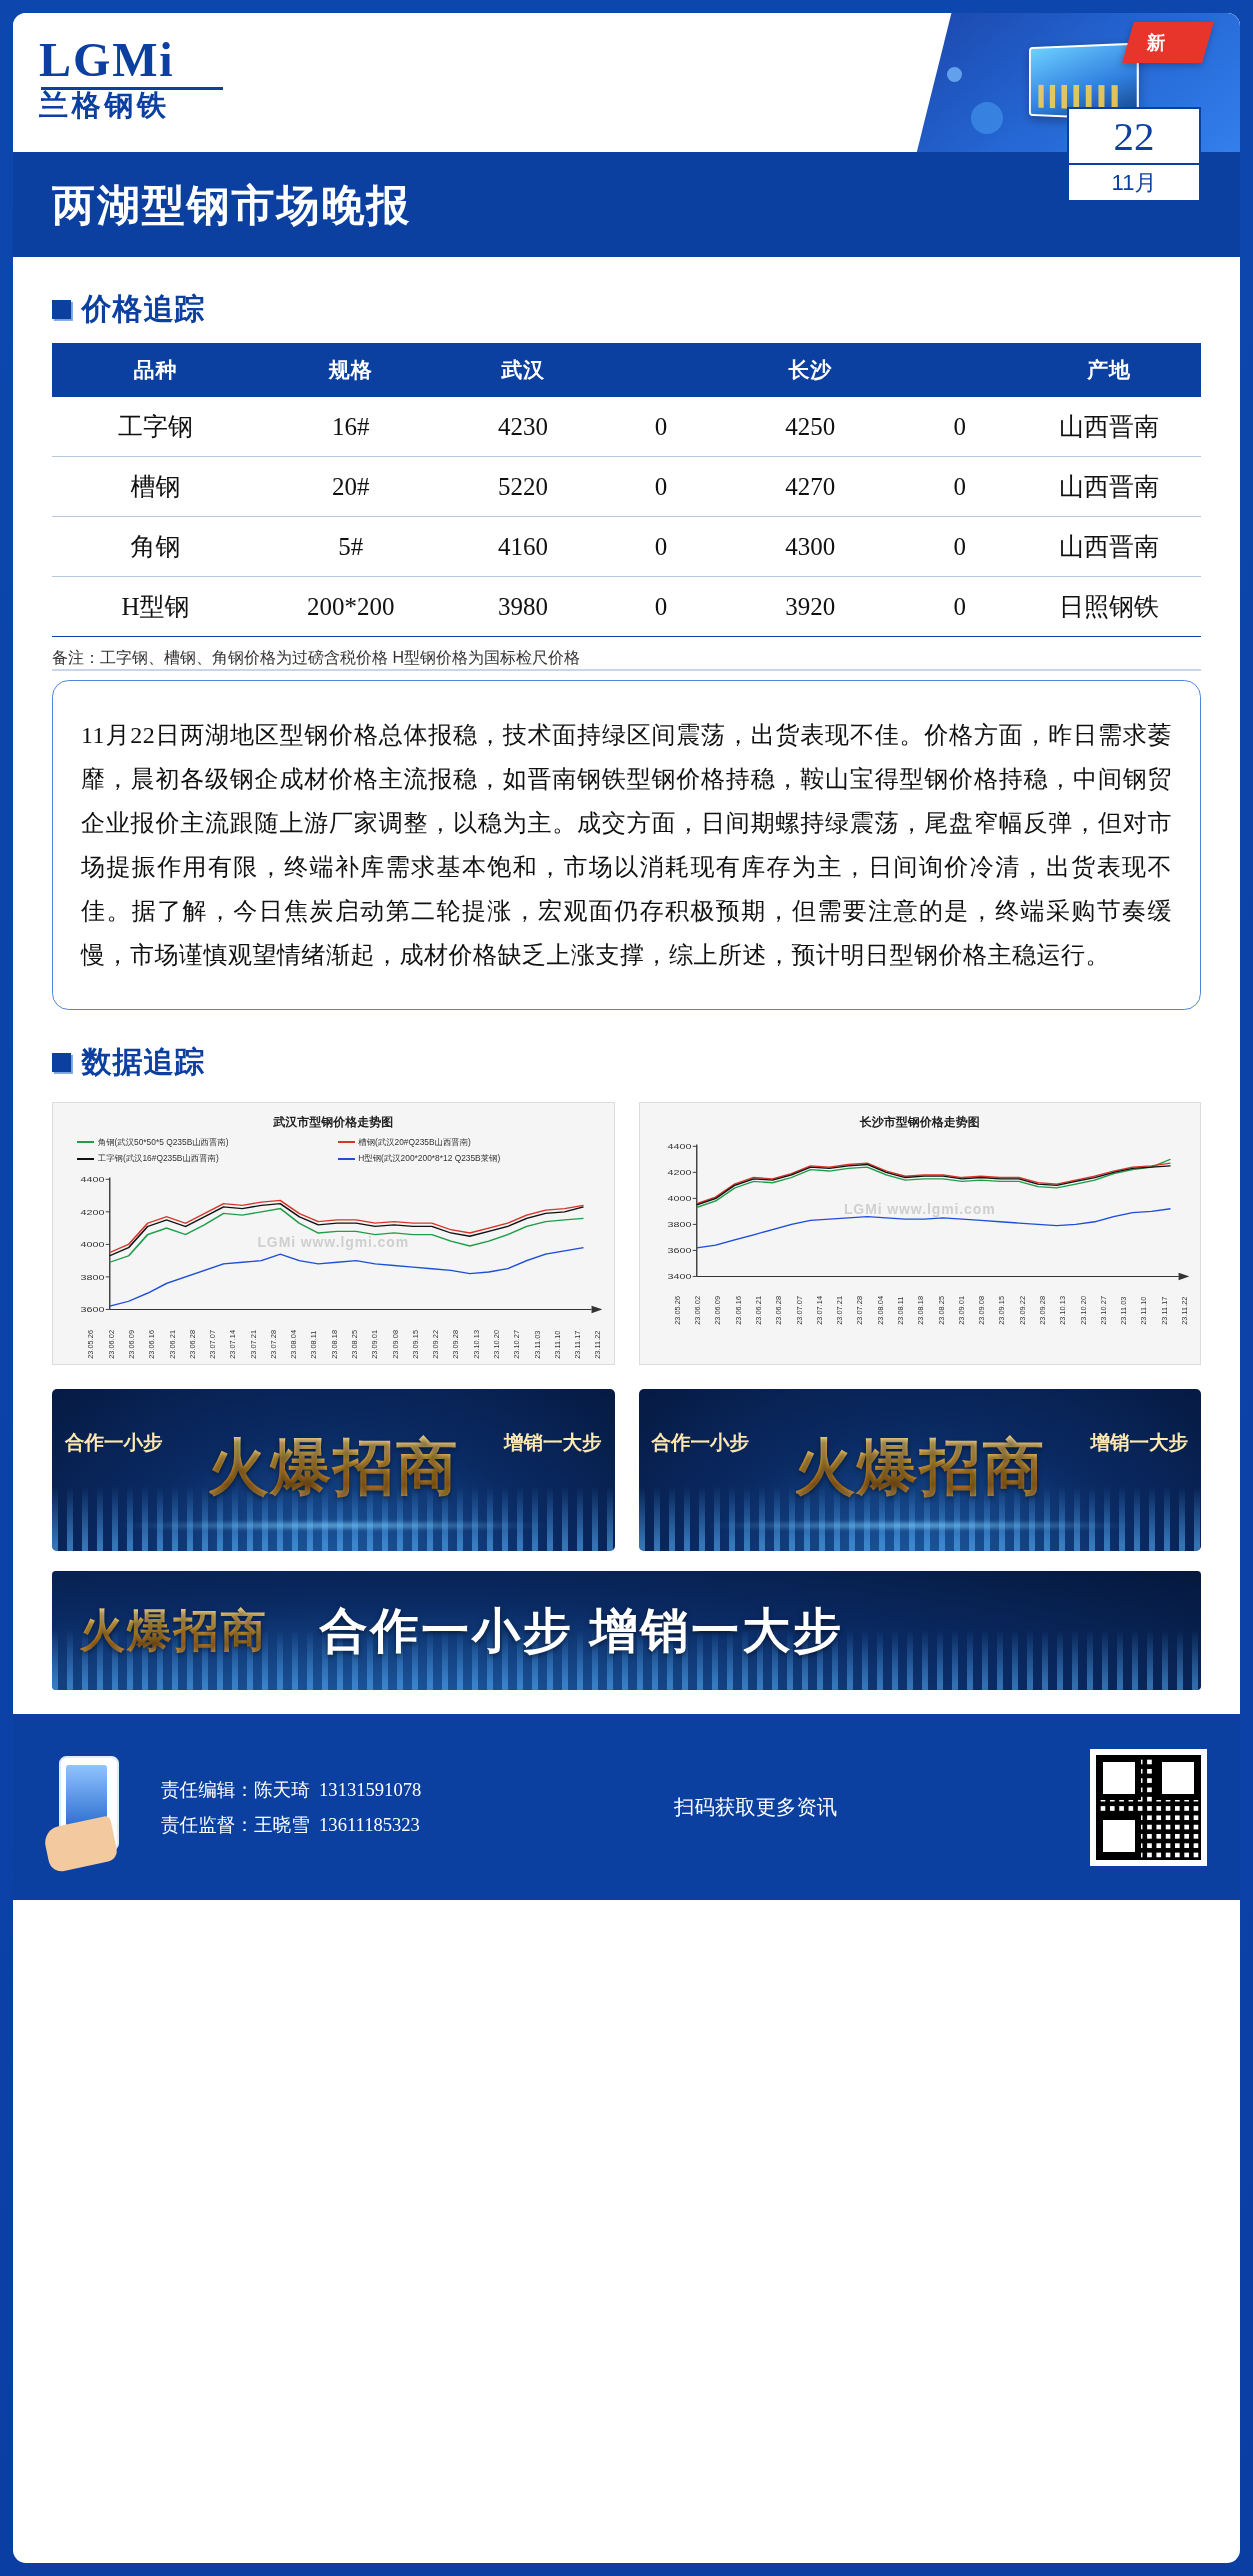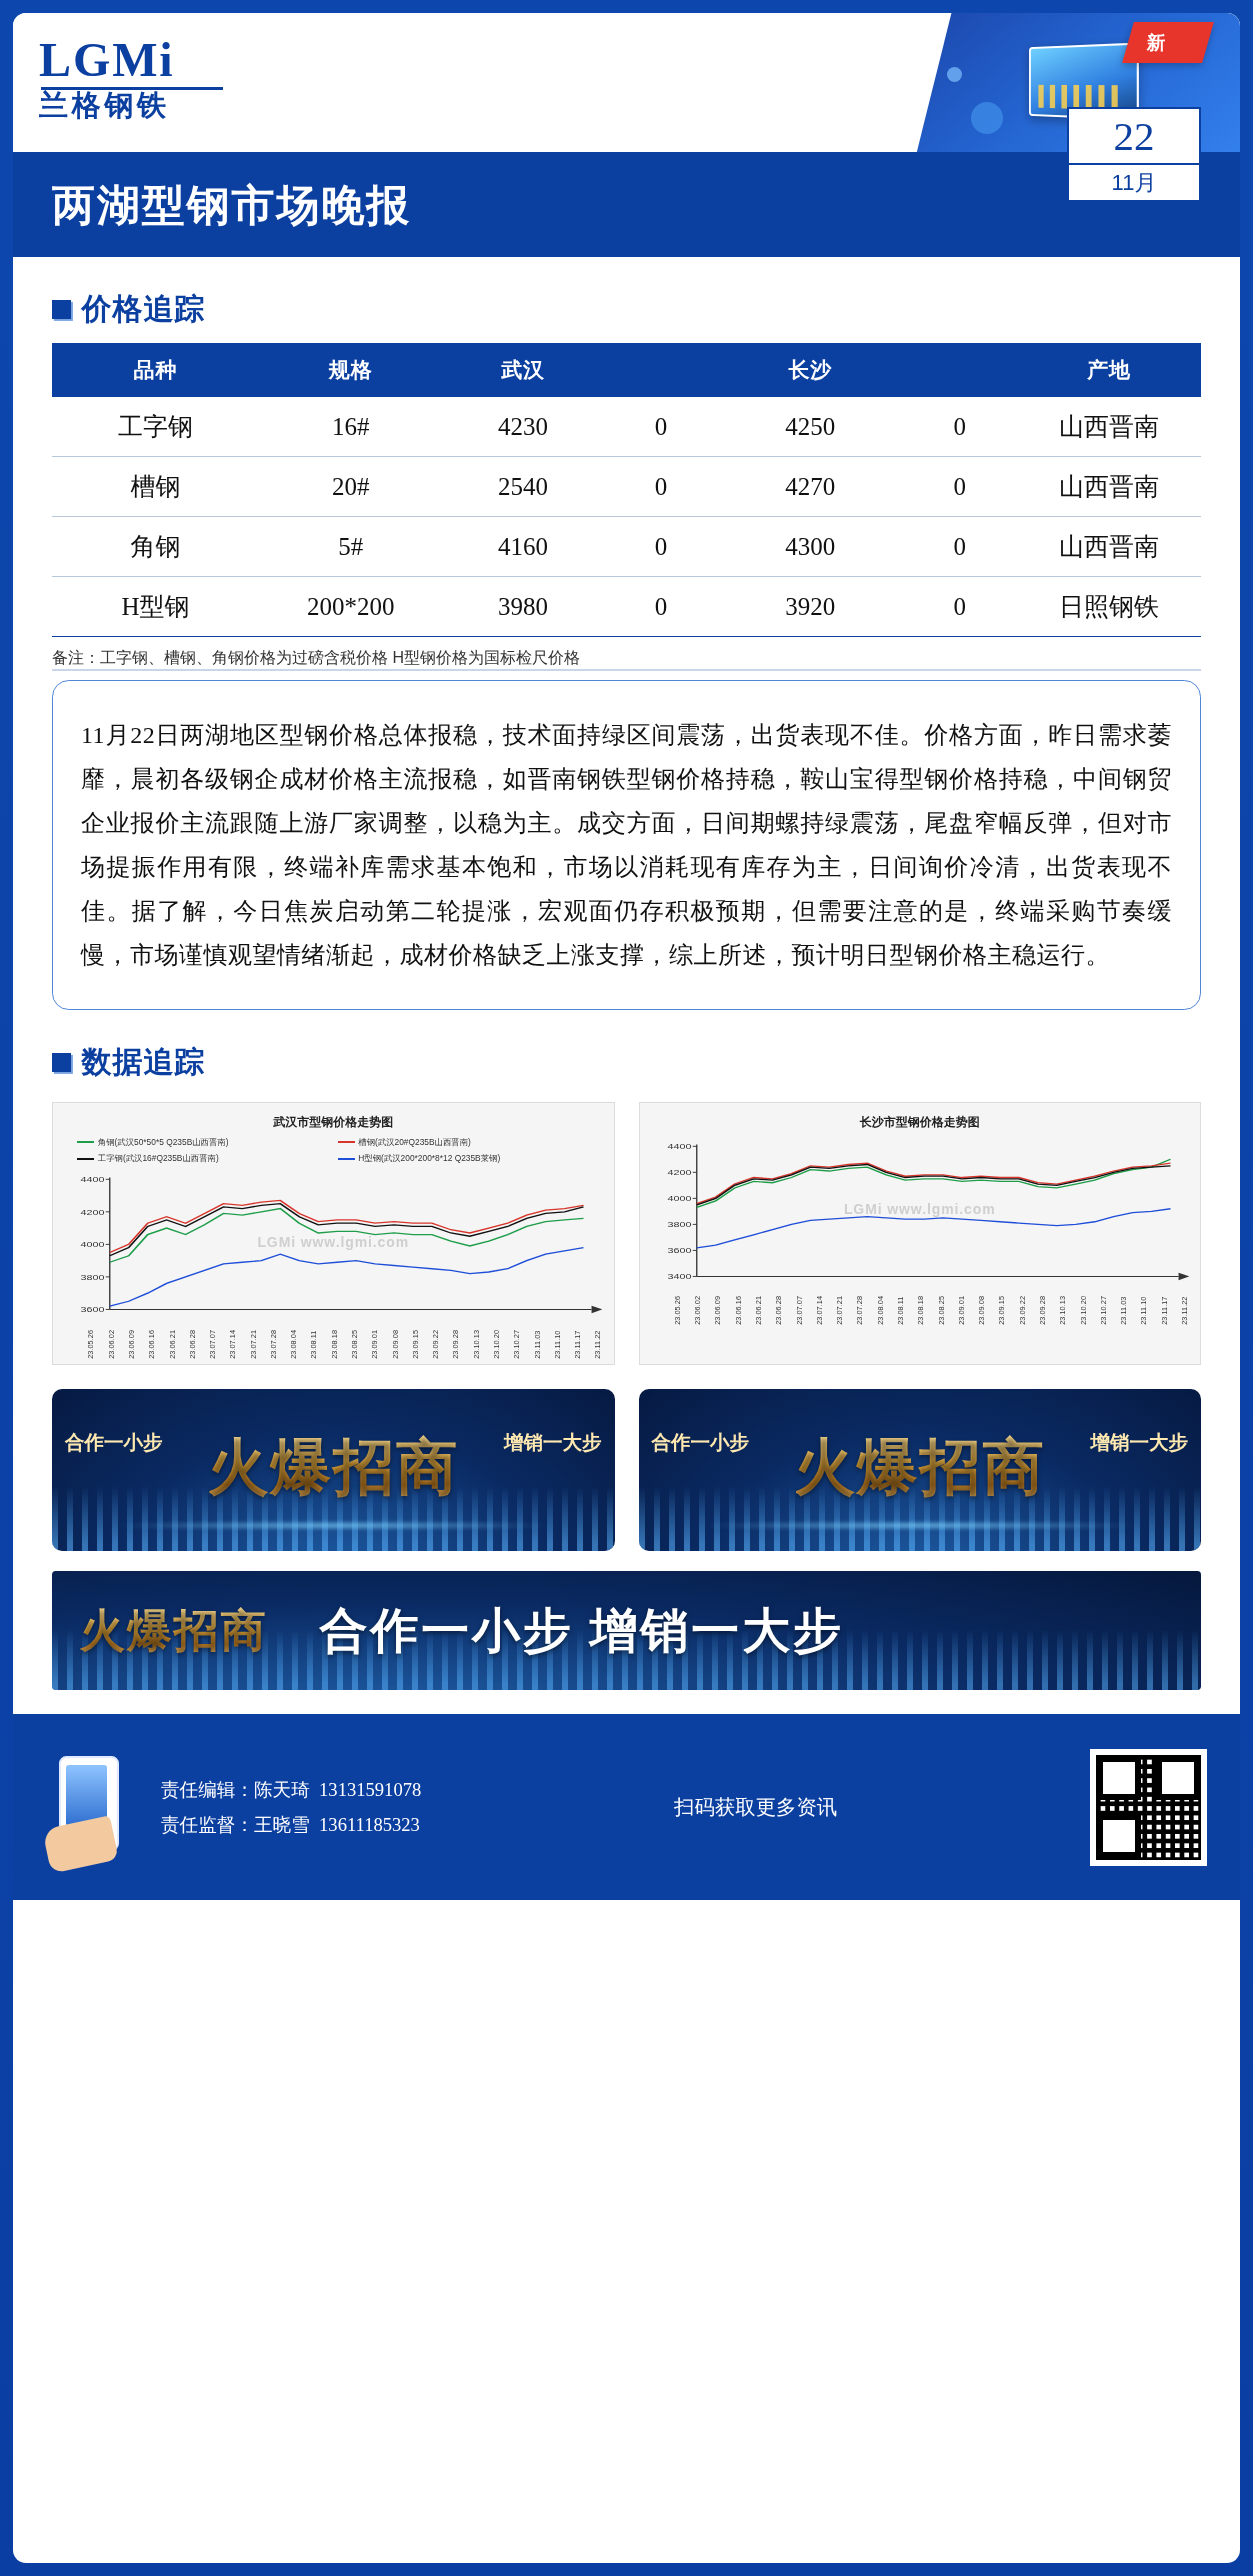--- a/index.html
+++ b/index.html
@@ -192,21 +192,21 @@
   .xlabels span{
     font-size:7.4px;color:#333;writing-mode:vertical-rl;transform:rotate(180deg);
     white-space:nowrap;
   }
 
   
   .ads{
     display:flex;gap:24px;margin:24px 39px 0 39px;
   }
   .ad{
-    flex:1;height:162px;border-radius:10px;position:relative;overflow:hidden;
+    flex:1;height:162px;border-radius:5px;position:relative;overflow:hidden;
     background:radial-gradient(ellipse at 50% 120%,#1f5fa8 0%,#0a2a63 55%,#061a42 100%);
   }
   .ad .bars{
     position:absolute;left:0;right:0;bottom:0;height:65px;
     background:
       repeating-linear-gradient(90deg,
         rgba(90,180,255,.55) 0 5.6px, transparent 5.6px 15px);
     mask-image:linear-gradient(0deg,#000 10%,transparent 100%);
   }
   .ad .glow{
@@ -355,21 +355,21 @@
           <td>16#</td>
           <td>4230</td>
           <td>0</td>
           <td>4250</td>
           <td>0</td>
           <td>山西晋南</td>
         </tr>
         <tr>
           <td>槽钢</td>
           <td>20#</td>
-          <td>2540</td>
+          <td>5220</td>
           <td>0</td>
           <td>4270</td>
           <td>0</td>
           <td>山西晋南</td>
         </tr>
         <tr>
           <td>角钢</td>
           <td>5#</td>
           <td>4160</td>
           <td>0</td>

